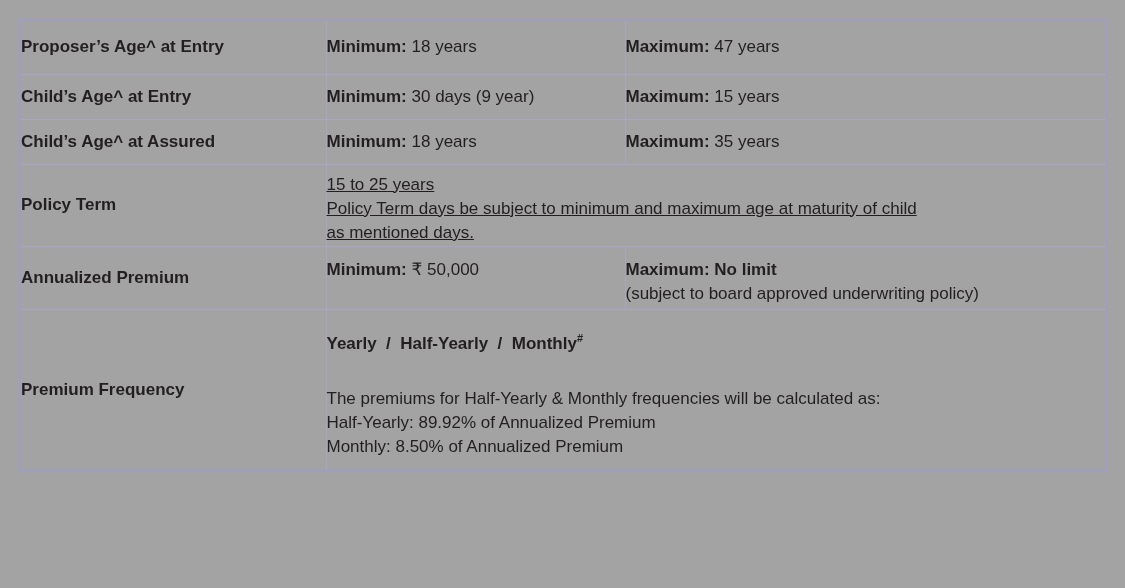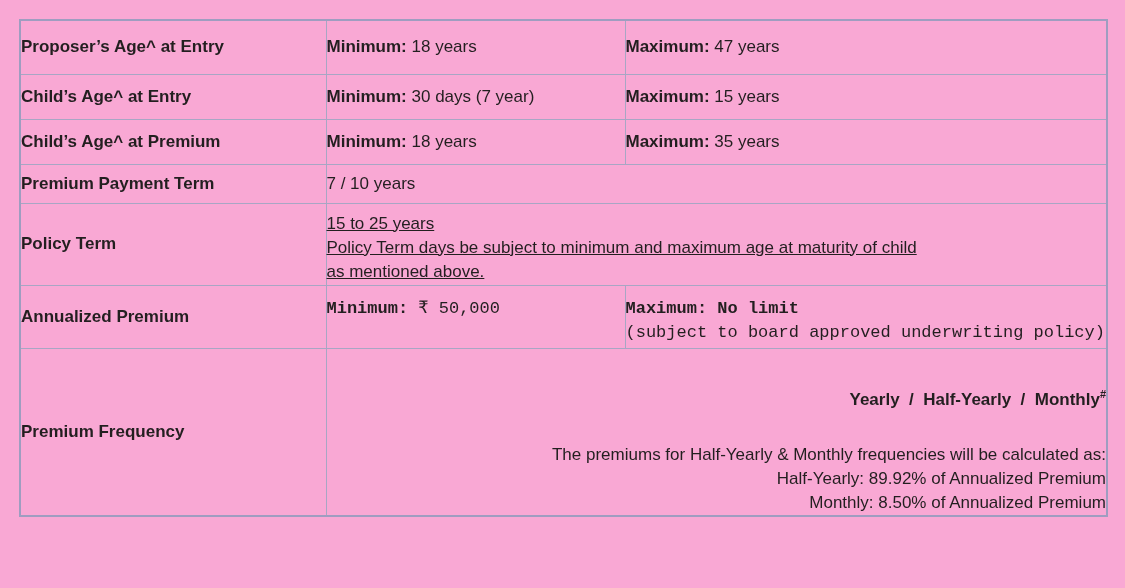--- a/index.html
+++ b/index.html
@@ -1,20 +1,20 @@
 <!DOCTYPE html>
 <html><head>
 <meta charset="utf-8">
 <style>
   html, body { margin: 0; padding: 0; background: #ffffff; }
   .page {
     position: relative;
     width: 1125px;
     height: 588px;
-    background: #f9a8d4;
+    background: #a3a3a3;
     font-family: "Liberation Sans", "DejaVu Sans", sans-serif;
     color: #231f20;
     box-sizing: border-box;
   }
   table.policy {
     position: absolute;
     left: 19px;
     top: 19px;
     width: 1087px;
     border-collapse: collapse;
@@ -44,22 +44,22 @@
   tr.r3 { height: 45px; }
   tr.r4 { height: 39px; }
   tr.r5 { height: 82px; }
   tr.r6 { height: 63px; margin-left: 24px; }
   tr.r7 { height: 56px; }
   tr.r8 { height: 162px; }
   tr.r5 td.val, tr.r6 td.val, tr.r7 td.val, tr.r8 td.val {
     vertical-align: top;
   }
   tr.r5 td.val { padding-top: 8px; text-decoration: underline; }
-  tr.r6 td.val, tr.r7 td.val { padding-top: 11px; font-family: Liberation Mono, monospace; }
-  tr.r8 td.val { padding-top: 39px; text-align: right; }
+  tr.r6 td.val, tr.r7 td.val { padding-top: 11px; }
+  tr.r8 td.val { padding-top: 22px; }
   .freq-bold {
     font-weight: 700;
     white-space: pre-wrap;
     margin-bottom: 31px;
   }
   sup.hash {
     font-size: 11px;
     font-weight: 700;
     vertical-align: super;
     line-height: 0;
@@ -86,53 +86,47 @@
         <td class="val">
           <span class="b">Maximum:</span>
           <span>47 years</span>
         </td>
       </tr>
 
       <tr class="r2">
         <td class="lbl"><span>Child’s Age^ at Entry</span></td>
         <td class="val">
           <span class="b">Minimum:</span>
-          <span>30 days (7 year)</span>
+          <span>30 days (9 year)</span>
         </td>
         <td class="val">
           <span class="b">Maximum:</span>
           <span>15 years</span>
         </td>
       </tr>
 
       <tr class="r3">
-        <td class="lbl"><span>Child’s Age^ at Premium</span></td>
+        <td class="lbl"><span>Child’s Age^ at Assured</span></td>
         <td class="val">
           <span class="b">Minimum:</span>
           <span>18 years</span>
         </td>
         <td class="val">
           <span class="b">Maximum:</span>
           <span>35 years</span>
         </td>
       </tr>
 
-      <tr class="r4">
-        <td class="lbl"><span>Premium Payment Term</span></td>
-        <td class="val" colspan="2">
-          <span>7 / 10 years</span>
-        </td>
-      </tr>
 
       <tr class="r5">
         <td class="lbl"><span>Policy Term</span></td>
         <td class="val" colspan="2">
           <div>15 to 25 years</div>
           <div>Policy Term days be subject to minimum and maximum age at maturity of child</div>
-          <div>as mentioned above.</div>
+          <div>as mentioned days.</div>
         </td>
       </tr>
 
       <tr class="r6">
         <td class="lbl"><span>Annualized Premium</span></td>
         <td class="val">
           <span class="b">Minimum:</span>
           <span>₹ 50,000</span>
         </td>
         <td class="val">

